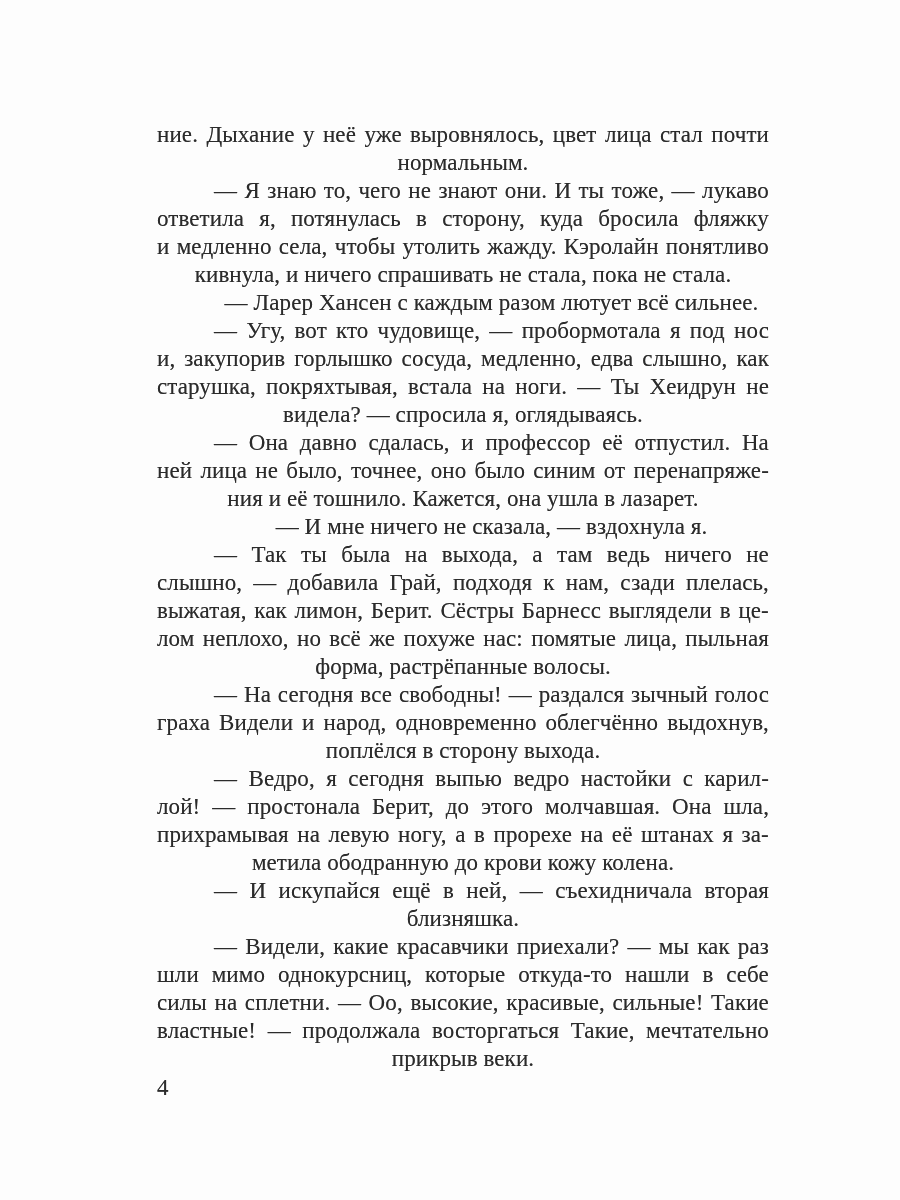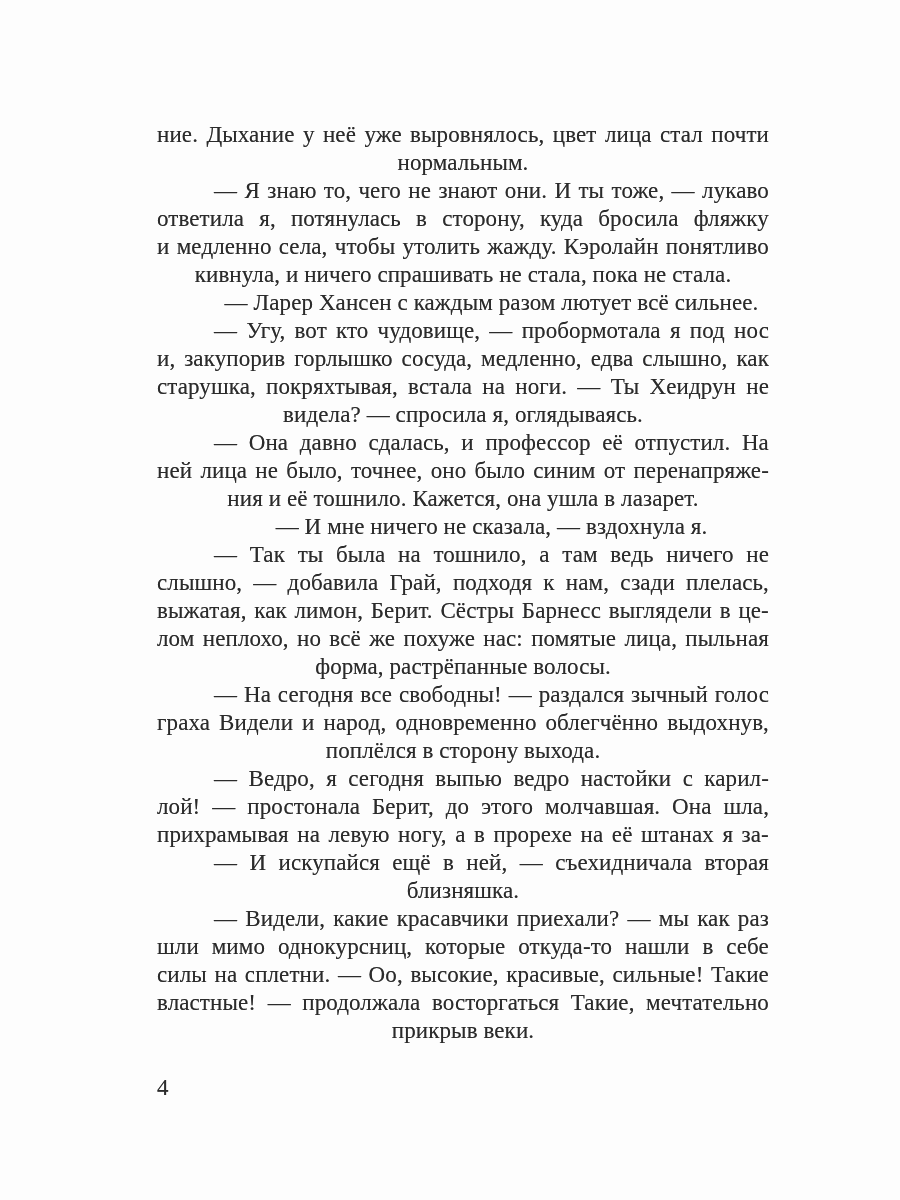--- a/index.html
+++ b/index.html
@@ -185,21 +185,21 @@
       <div class="paragraph">
         <div class="line last indent">— И мне ничего не сказала, — вздохнула я.</div>
       </div>
       <div class="paragraph">
         <div class="line fill indent">
           <span>—</span>
           <span>Так</span>
           <span>ты</span>
           <span>была</span>
           <span>на</span>
-          <span>тошнило,</span>
+          <span>выхода,</span>
           <span>а</span>
           <span>там</span>
           <span>ведь</span>
           <span>ничего</span>
           <span>не</span>
         </div>
         <div class="line fill">
           <span>слышно,</span>
           <span>—</span>
           <span>добавила</span>
@@ -288,20 +288,21 @@
           <span>ногу,</span>
           <span>а</span>
           <span>в</span>
           <span>прорехе</span>
           <span>на</span>
           <span>её</span>
           <span>штанах</span>
           <span>я</span>
           <span>за-</span>
         </div>
+        <div class="line last">метила ободранную до крови кожу колена.</div>
       </div>
       <div class="paragraph">
         <div class="line fill indent">
           <span>—</span>
           <span>И</span>
           <span>искупайся</span>
           <span>ещё</span>
           <span>в</span>
           <span>ней,</span>
           <span>—</span>

